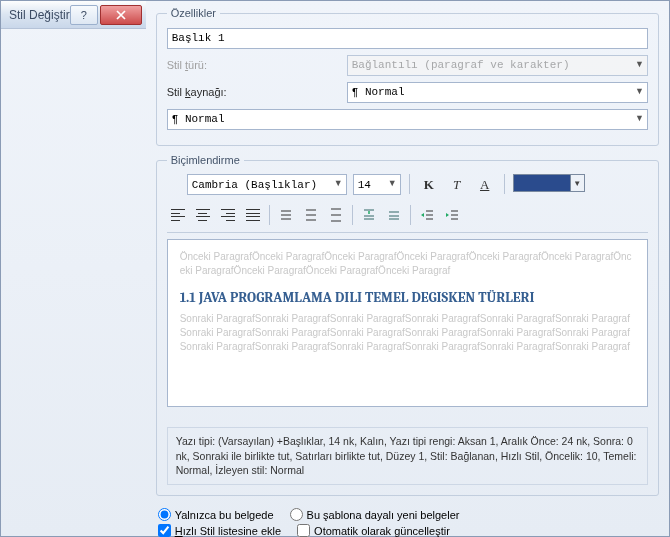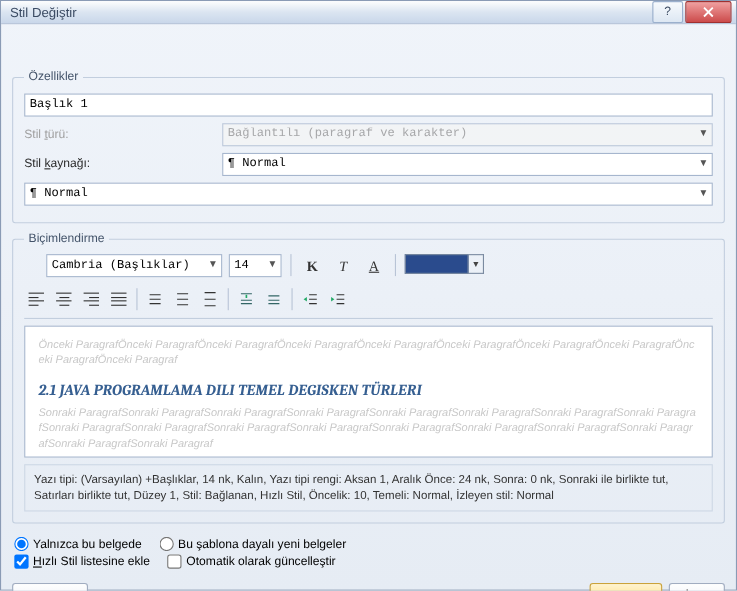--- a/index.html
+++ b/index.html
@@ -1,17 +1,17 @@
 <!DOCTYPE html>
 <html><head>
 <meta charset="utf-8">
 <style>
 * { box-sizing: border-box; margin: 0; padding: 0; }
 body { font-family: "Segoe UI", Tahoma, sans-serif; font-size: 11px; background: #eef2f7; width: 670px; height: 537px; overflow: hidden; }
-.window { width: 670px; height: 537px; border: 1px solid #8a9bb5; background: linear-gradient(#f0f4fa, #e6ecf4); display: flex; flex-direction: column; gap: 36px; }
+.window { width: 670px; height: 537px; border: 1px solid #8a9bb5; background: linear-gradient(#f0f4fa, #e6ecf4); display: flex; flex-direction: row; }
 .titlebar { height: 28px; background: linear-gradient(#fdfefe, #dbe5f1 50%, #c9d7ea); border-bottom: 1px solid #b5c3d8; display: flex; align-items: center; padding: 0 2px 0 8px; }
 .titlebar-text { flex: 1; color: #3b4b63; font-size: 12px; }
 .titlebar-btns { display: flex; gap: 0; }
 .tbtn { width: 28px; height: 20px; border: 1px solid #9bb0cd; background: linear-gradient(#f7fafd, #dde7f3); display:flex; align-items:center; justify-content:center; font-size:11px; color:#3b4b63; margin-right:2px; border-radius:2px;}
 .tbtn.close { width: 42px; background: linear-gradient(#f0a0a0, #cc4b4b); border-color:#a03030; color:#fff; font-weight:bold;}
 .content { flex: 1; padding: 6px 10px 8px 10px; display: flex; flex-direction: column; }
 fieldset { border: 1px solid #c2cede; border-radius: 3px; padding: 8px 10px 10px 10px; margin-bottom: 8px; background: transparent; }
 legend { padding: 0 4px; color: #44546a; font-size:11px;}
 .row { display: flex; align-items: center; margin-bottom: 5px; height: 22px; }
 .row label { width: 180px; color: #2a2a2a; }
@@ -28,24 +28,24 @@
 .ibtn { width:22px; height:22px; border:1px solid transparent; background:transparent; display:flex; align-items:center; justify-content:center; font-size:13px; color:#333; border-radius:2px;}
 .bold { font-weight:bold; font-family:"Times New Roman",serif;}
 .italic { font-style:italic; font-family:"Times New Roman",serif;}
 .underline { text-decoration:underline; font-family:"Times New Roman",serif;}
 .color-swatch { width:58px; height:18px; border:1px solid #7a8aa0; background:#2a4b8d; display:inline-block;}
 .color-dd { width:14px; height:18px; border:1px solid #7a8aa0; border-left:none; display:inline-flex; align-items:center; justify-content:center; font-size:8px; color:#444;}
 .sep { width:1px; height:20px; background:#b8c4d6; margin:0 2px;}
 .toolbar2 { display:flex; align-items:center; gap:3px; padding:2px 0 6px 0; border-bottom:1px solid #c2cede; margin-bottom:6px;}
 .align-icon { width:14px; height:12px; display:flex; flex-direction:column; justify-content:space-between;}
 .align-icon span { height:1px; background:#333; display:block;}
-.preview { border:1px solid #a6b6ce; background:#fff; height:120px; padding:10px 12px; overflow:hidden; font-size:10px; line-height:1.4;font-style:italic;}
+.preview { border:1px solid #a6b6ce; background:#fff; height:168px; padding:10px 12px; overflow:hidden; font-size:10px; line-height:1.4;}
 .preview .ghost { color:#c8c8c8; word-break:break-all;}
 .preview .heading { color:#365f91; font-size:14px; font-weight:bold; font-family:Cambria,serif; margin:10px 0 4px 0;}
-.desc { border:1px solid #cdd7e5; background:transparent; padding:6px 8px; font-size:10.5px; color:#333; line-height:1.4; margin-top:6px;}
+.desc { border:1px solid #cdd7e5; background:transparent; padding:6px 8px; font-size:10.5px; color:#333; line-height:1.4; margin-top:20px;}
 .opts { padding: 4px 2px;}
 .opts .orow { display:flex; align-items:center; gap:16px; margin-bottom:3px;}
 .opts label { display:flex; align-items:center; gap:4px; font-size:11px;}
 .btnbar { display:flex; align-items:center; padding: 6px 0 0 0;}
 .btn { height:24px; padding:0 14px; border:1px solid #a0acc0; background:linear-gradient(#fefefe,#e7edf5); border-radius:3px; font-size:11px; display:flex; align-items:center; gap:4px;}
 .btn.primary { border-color:#caa23a; background:linear-gradient(#fff3cf,#ffda6a); font-weight:normal;}
 .btn .dd { font-size:8px; color:#555;}
 .spacer { flex:1;}
 .ul { text-decoration: underline; }
 </style>
@@ -198,21 +198,21 @@
         <button class="ibtn">
             <svg width="14" height="14">
               <path d="M6 3h7M6 7h7M6 11h7" stroke="#333"></path>
               <path d="M1 5l3 2-3 2z" fill="#2a6"></path>
             </svg>
           </button>
       </div>
 
       <div class="preview">
         <div class="ghost" id="prev-ghost">Önceki ParagrafÖnceki ParagrafÖnceki ParagrafÖnceki ParagrafÖnceki ParagrafÖnceki ParagrafÖnceki ParagrafÖnceki ParagrafÖnceki ParagrafÖnceki Paragraf</div>
-        <div class="heading">2.1 JAVA PROGRAMLAMA DILI TEMEL DEGISKEN TÜRLERI</div>
+        <div class="heading">1.1 JAVA PROGRAMLAMA DILI TEMEL DEGISKEN TÜRLERI</div>
         <div class="ghost" id="next-ghost">Sonraki ParagrafSonraki ParagrafSonraki ParagrafSonraki ParagrafSonraki ParagrafSonraki ParagrafSonraki ParagrafSonraki ParagrafSonraki ParagrafSonraki ParagrafSonraki ParagrafSonraki ParagrafSonraki ParagrafSonraki ParagrafSonraki ParagrafSonraki ParagrafSonraki ParagrafSonraki Paragraf</div>
       </div>
 
       <div class="desc">Yazı tipi: (Varsayılan) +Başlıklar, 14 nk, Kalın, Yazı tipi rengi: Aksan 1, Aralık Önce:  24 nk, Sonra:  0 nk, Sonraki ile birlikte tut, Satırları birlikte tut, Düzey 1, Stil: Bağlanan, Hızlı Stil, Öncelik: 10, Temeli: Normal, İzleyen stil: Normal</div>
     </fieldset>
 
     <div class="opts">
       <div class="orow">
         <label>
             <input type="radio" name="scope" checked="" style=""> 

